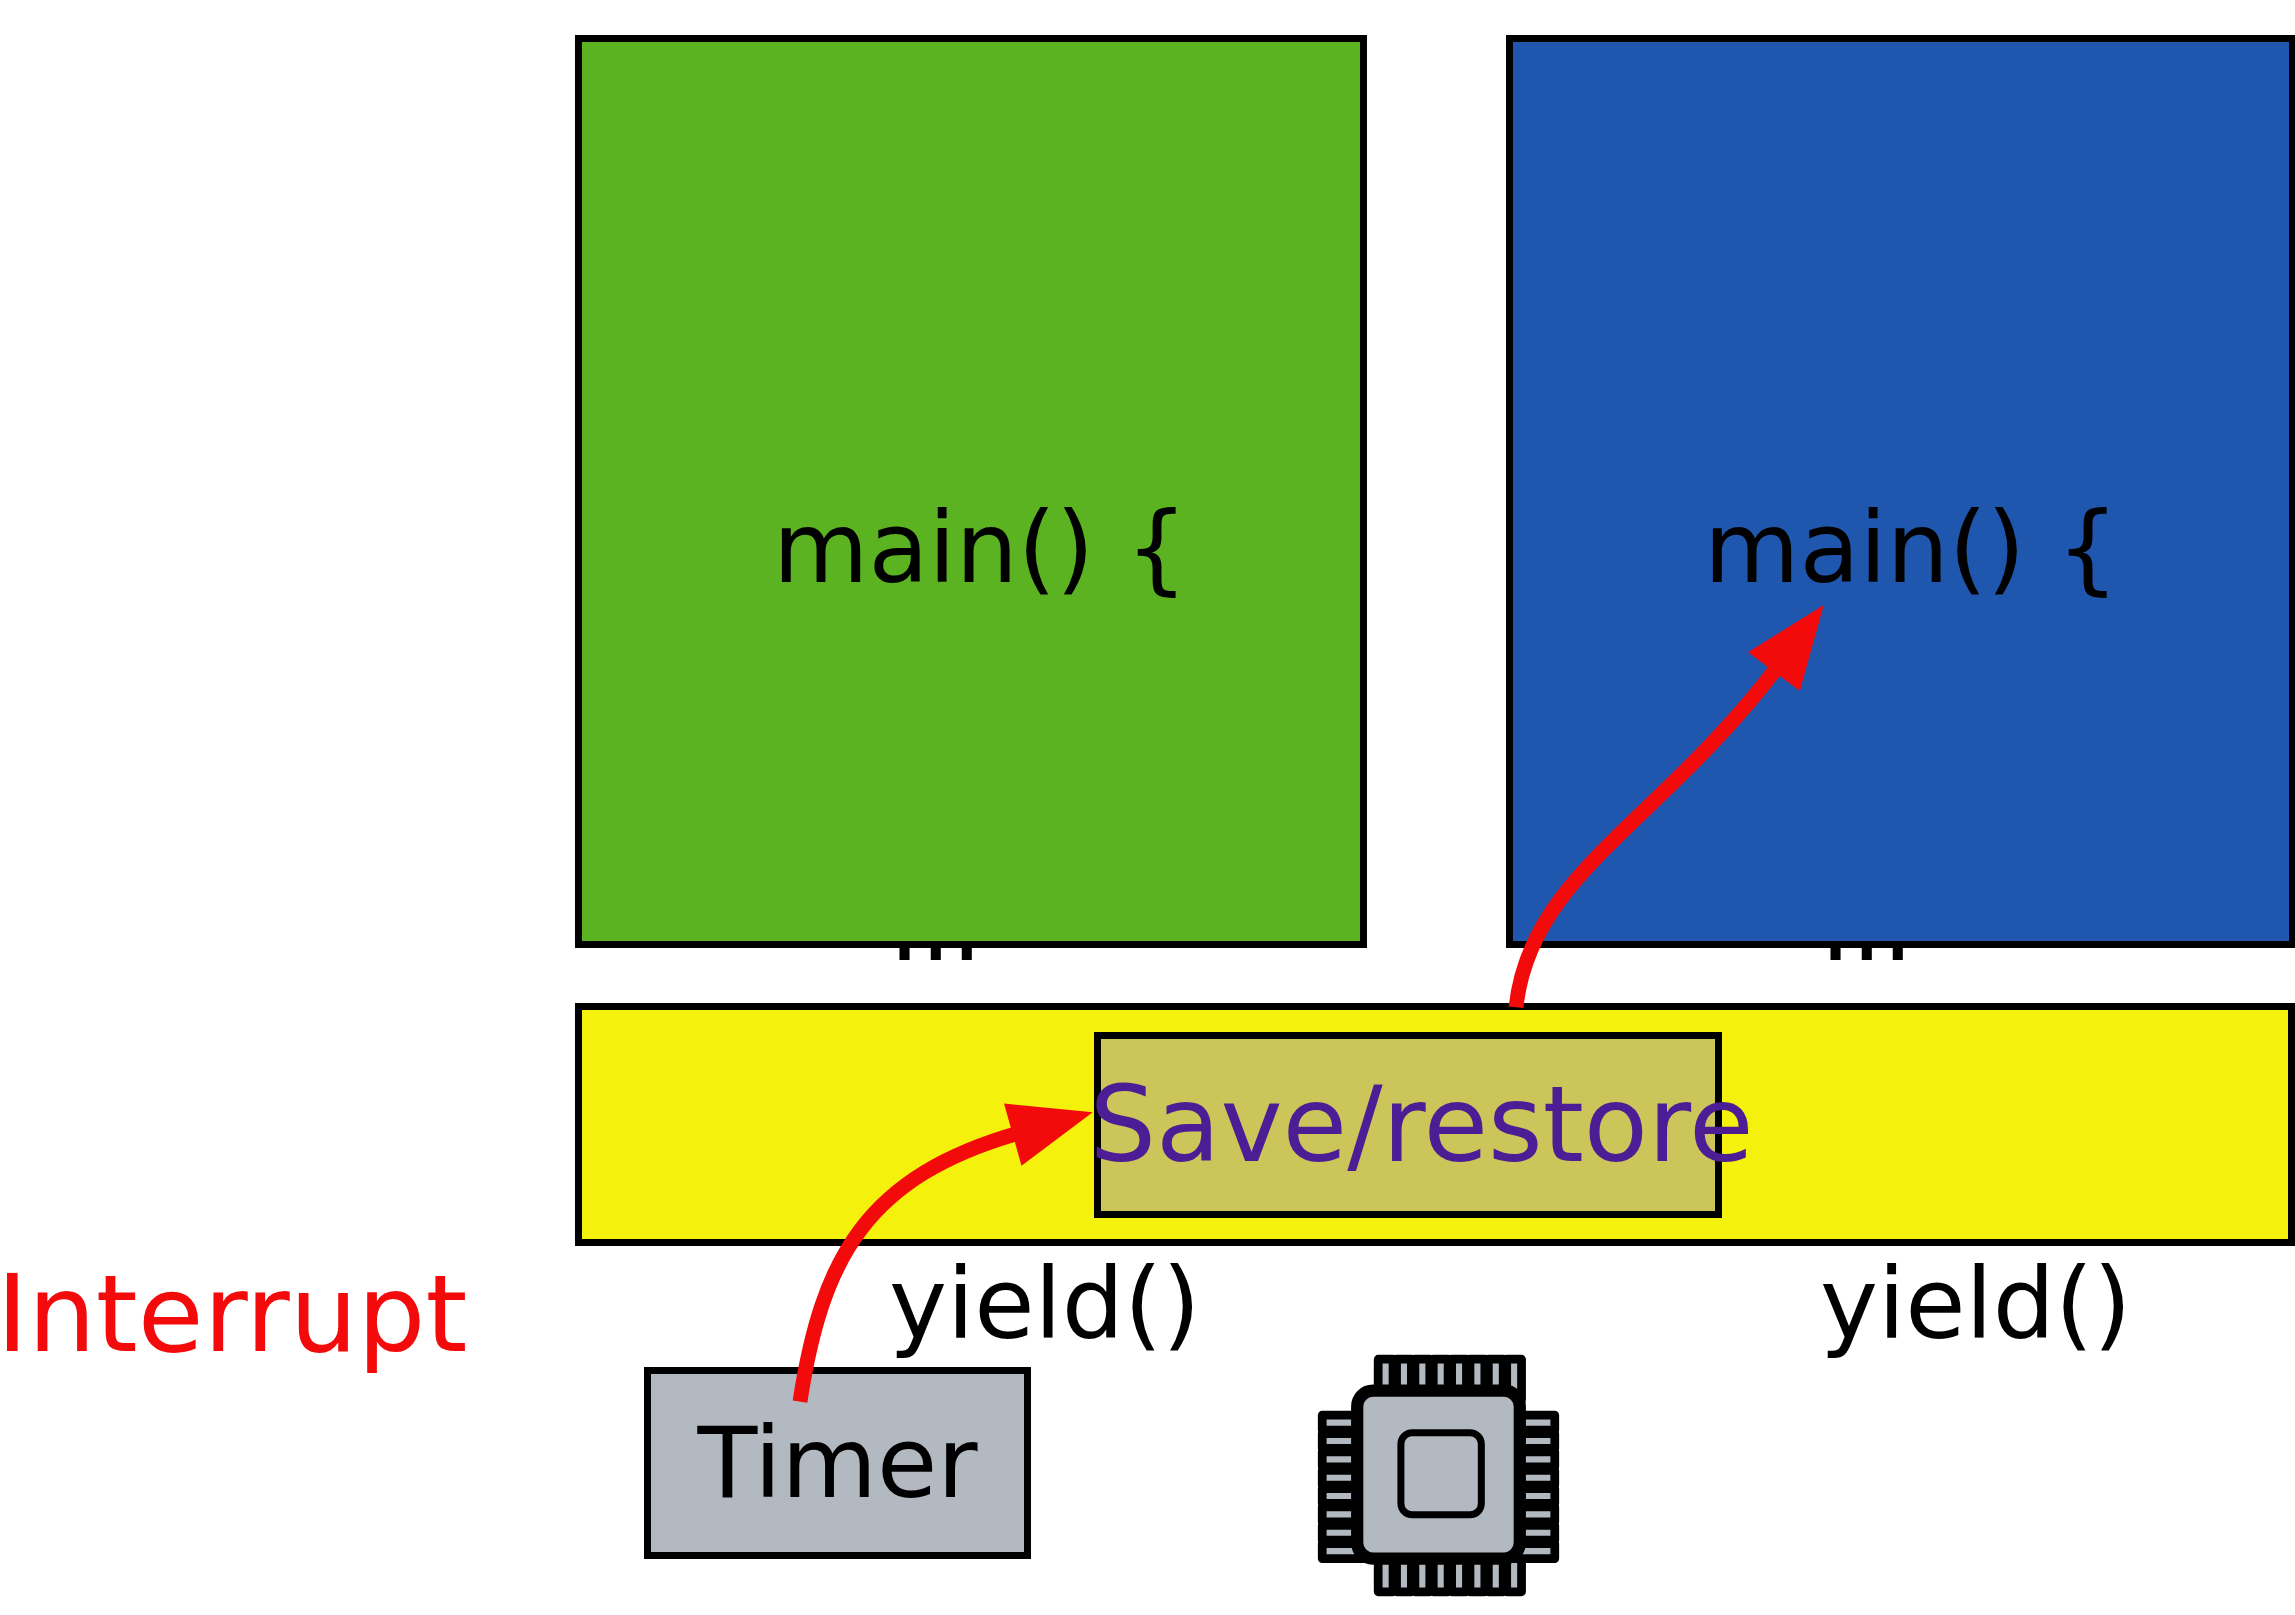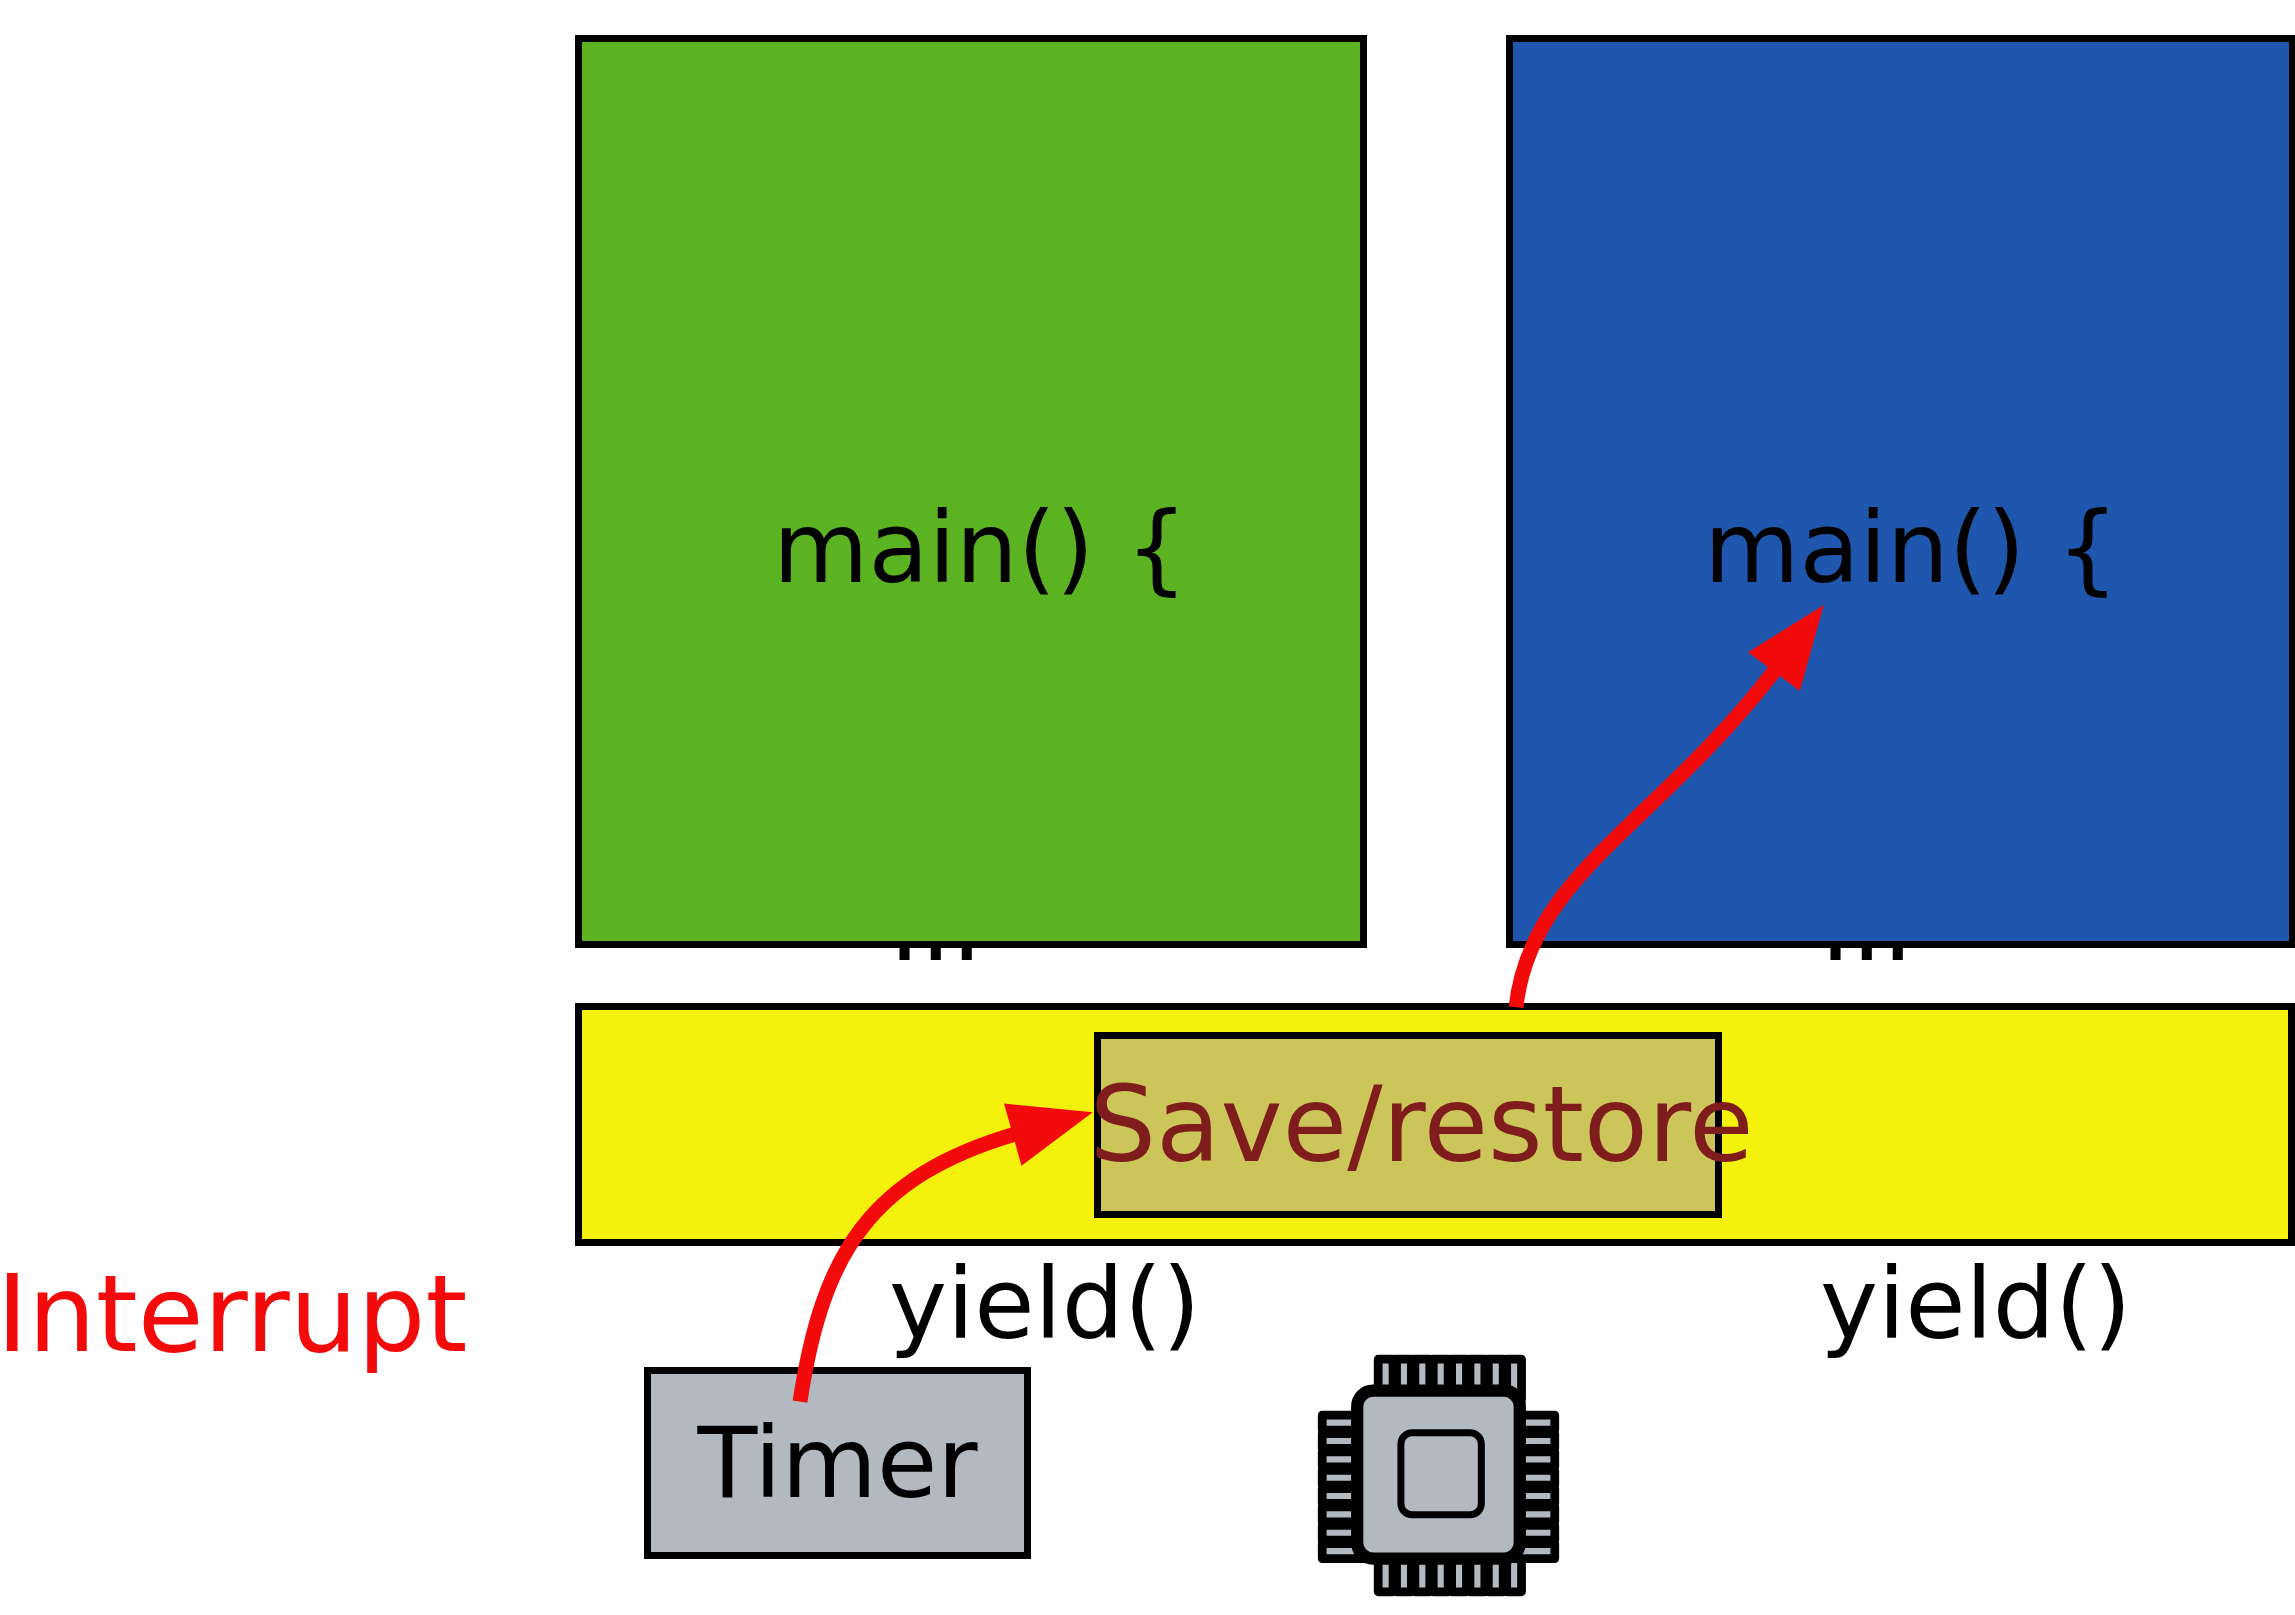--- a/index.html
+++ b/index.html
@@ -63,21 +63,21 @@
     top: 1032px;
     width: 628px;
     height: 186px;
     background: var(--olive, #ccc55a);
     border: 7px solid #000;
     box-sizing: border-box;
     display: flex;
     align-items: center;
     justify-content: center;
     font-size: 105px;
-    color: #7f1d1d;
+    color: #4c1d95;
     padding-left: 27px;
   }
 
   
   #interrupt-label {
     position: absolute;
     left: -3.5px;
     top: 1252px;
     font-size: 107px;
     color: var(--red, #f30b0b);

